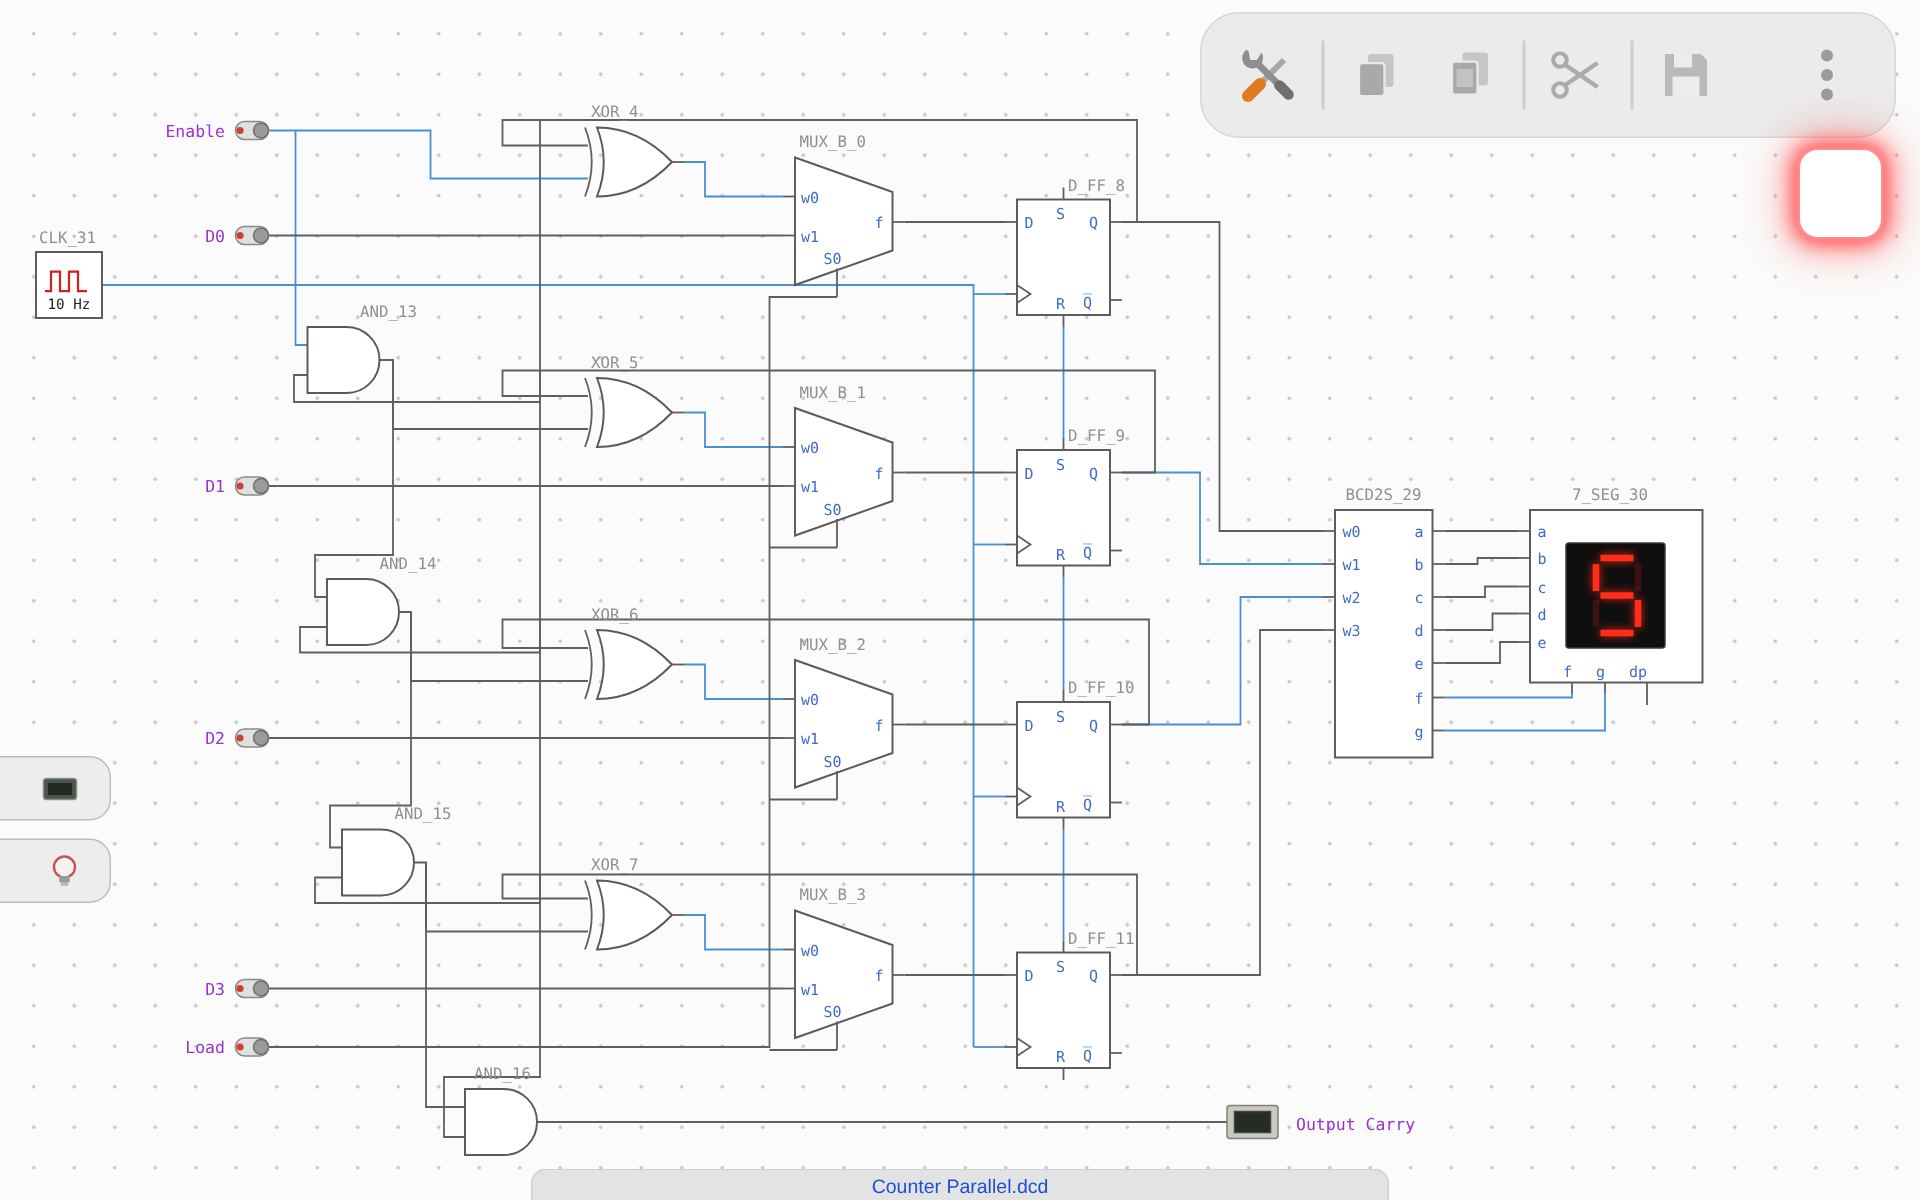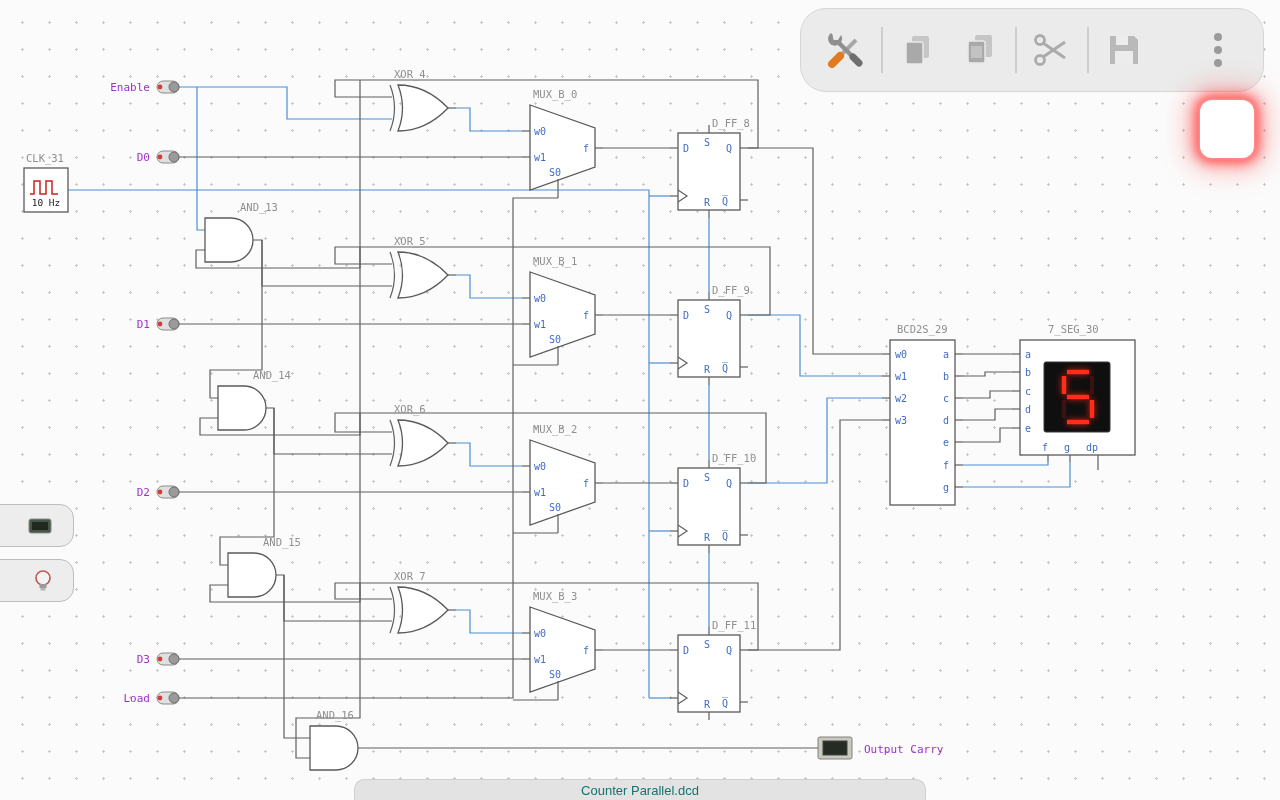--- a/index.html
+++ b/index.html
@@ -36,21 +36,21 @@
     box-shadow:0 0 3px 1px #ff9a9a, 0 0 12px 5px rgba(255,60,60,.85), 0 0 26px 13px rgba(255,90,90,.38); }
 
   .ptab { position:absolute; left:-14px; width:88px; height:43px; background:#ededed;
     border:1.5px solid #bdbdbd; border-radius:14px; display:flex; align-items:center;
     justify-content:flex-end; padding-right:20px; cursor:pointer; }
   .ptab1 { top:504px; } .ptab2 { top:559px; }
 
   .filetab { position:absolute; left:50%; bottom:0; transform:translateX(-50%);
     width:572px; height:21px; background:#e3e3e3; border:1px solid #cfcfcf; border-bottom:none;
     border-radius:10px 10px 0 0; display:flex; align-items:center; justify-content:center;
-    font-size:13px; color:#0f766e; cursor:pointer; }
+    font-size:13px; color:#1d4ed8; cursor:pointer; }
 </style>
 </head>
 <body>
 
 <div class="stage">
 
   <svg class="circuit" width="1280" height="800" viewBox="0 0 1280 800">
 
     <g>
 

